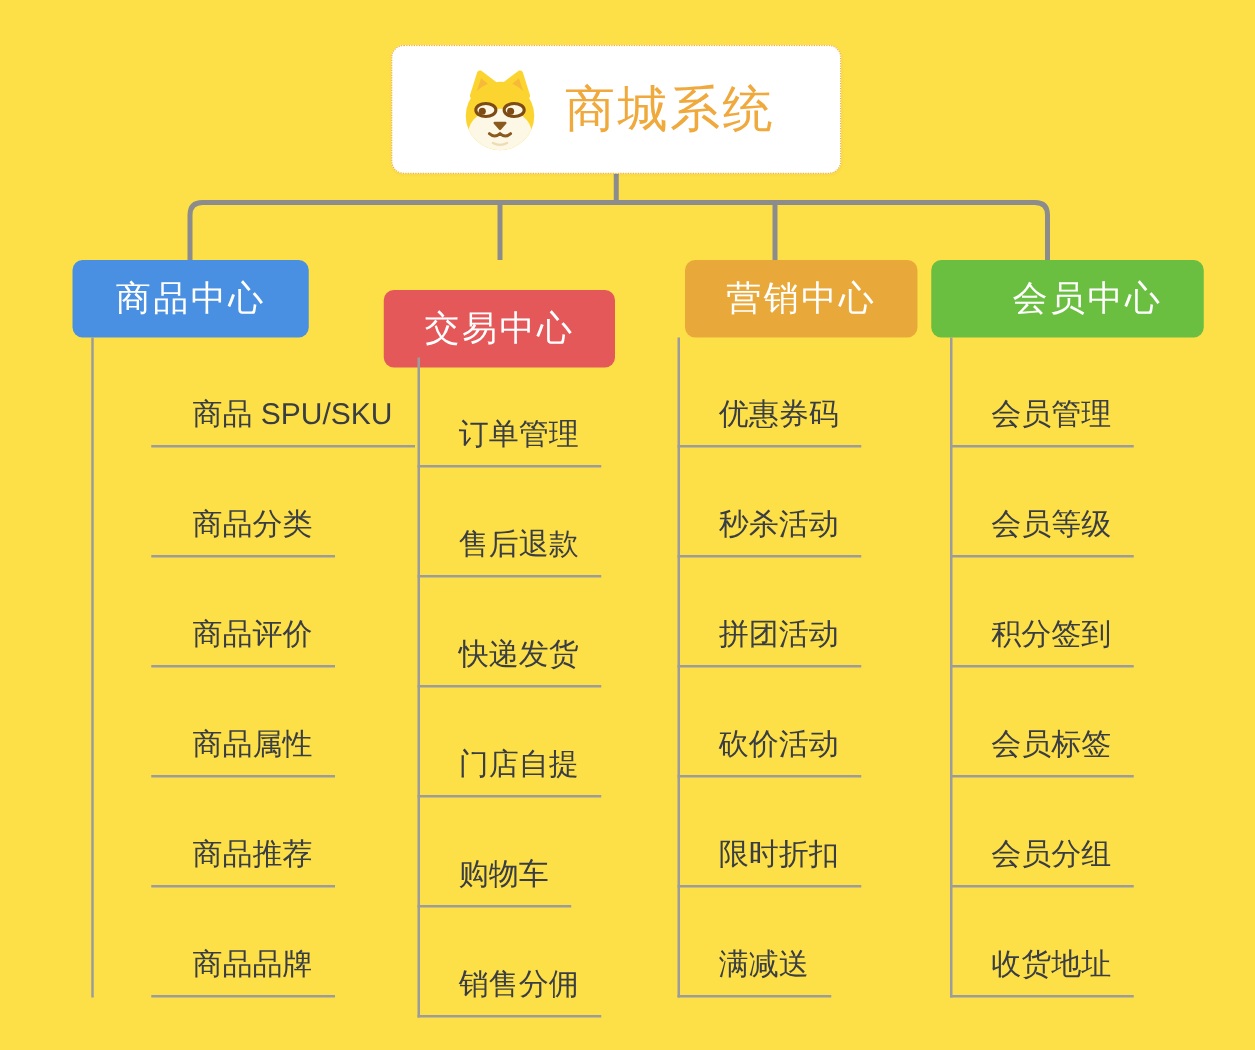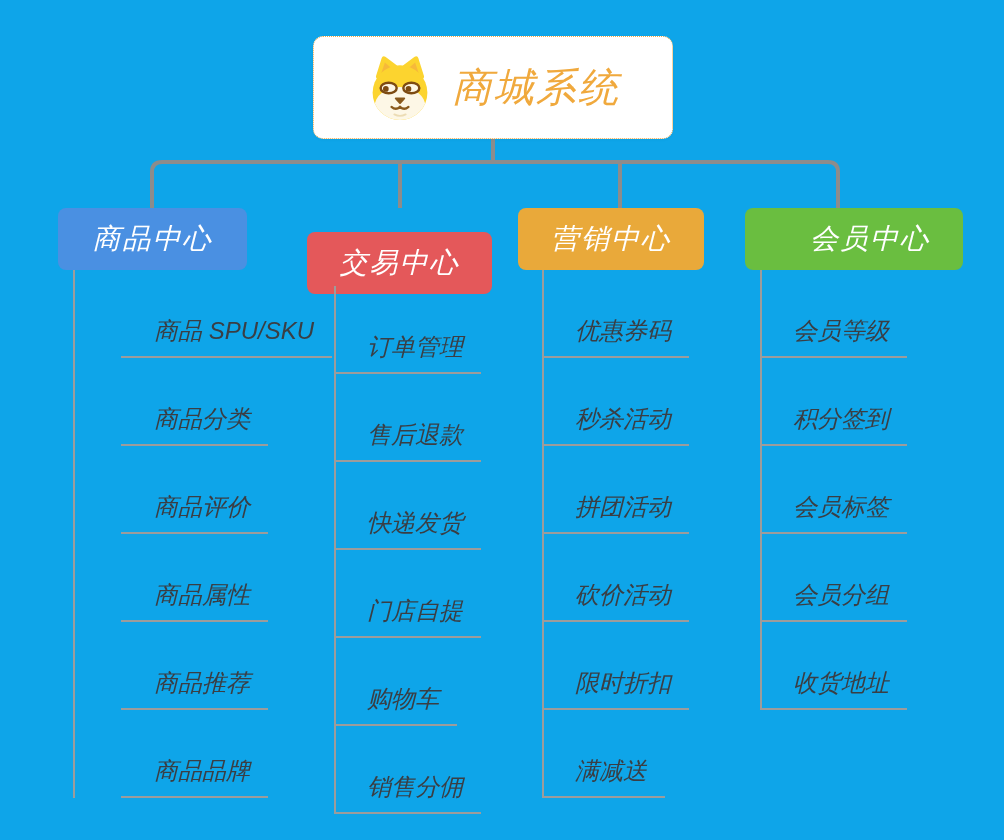--- a/index.html
+++ b/index.html
@@ -3,23 +3,22 @@
 <meta charset="utf-8">
 <style>
   html,body{margin:0;padding:0;}
   body{
     font-family:"Liberation Sans","DejaVu Sans",sans-serif;
     background:#f7f7f8;
   }
   .canvas{
     position:relative;
     width:1004px;height:840px;
-    background:#0ea5e9;
+    background:#fde047;
     overflow:hidden;
-    font-style:italic;
   }
   svg.connectors{
     position:absolute;left:0;top:0;
     pointer-events:none;
   }
   
   .root-node{
     position:absolute;left:313px;top:36px;
     width:360px;height:103px;
     background:#ffffff;
@@ -47,21 +46,21 @@
     cursor:pointer;
   }
   .branch-label{
     color:#ffffff;
     font-size:28px;
     letter-spacing:2px;
     white-space:nowrap;
   }
   .bn-0{left:58px;width:189px;}
   .bn-1{left:307px;width:185px;margin-top:24px;}
-  .bn-2{left:518px;width:186px;}
+  .bn-2{left:548px;width:186px;}
   .bn-3{left:745px;width:186px;}
   
   .branch-children{
     position:absolute;top:270px;
     border-left:2px solid #9c9c9c;
   }
   .bc-0{left:73px;padding-left:48px;}
   .bc-1{left:334px;margin-top:16px;}
   .bc-2{left:542px;}
   .bc-3{left:760px;}
@@ -193,20 +192,23 @@
     <div class="child-row">
         <span class="child-item">限时折扣</span>
       </div>
     <div class="child-row">
         <span class="child-item">满减送</span>
       </div>
   </div>
 
   <div class="branch-children bc-3">
     <div class="child-row">
+        <span class="child-item">会员管理</span>
+      </div>
+    <div class="child-row">
         <span class="child-item">会员等级</span>
       </div>
     <div class="child-row">
         <span class="child-item">积分签到</span>
       </div>
     <div class="child-row">
         <span class="child-item">会员标签</span>
       </div>
     <div class="child-row">
         <span class="child-item">会员分组</span>

